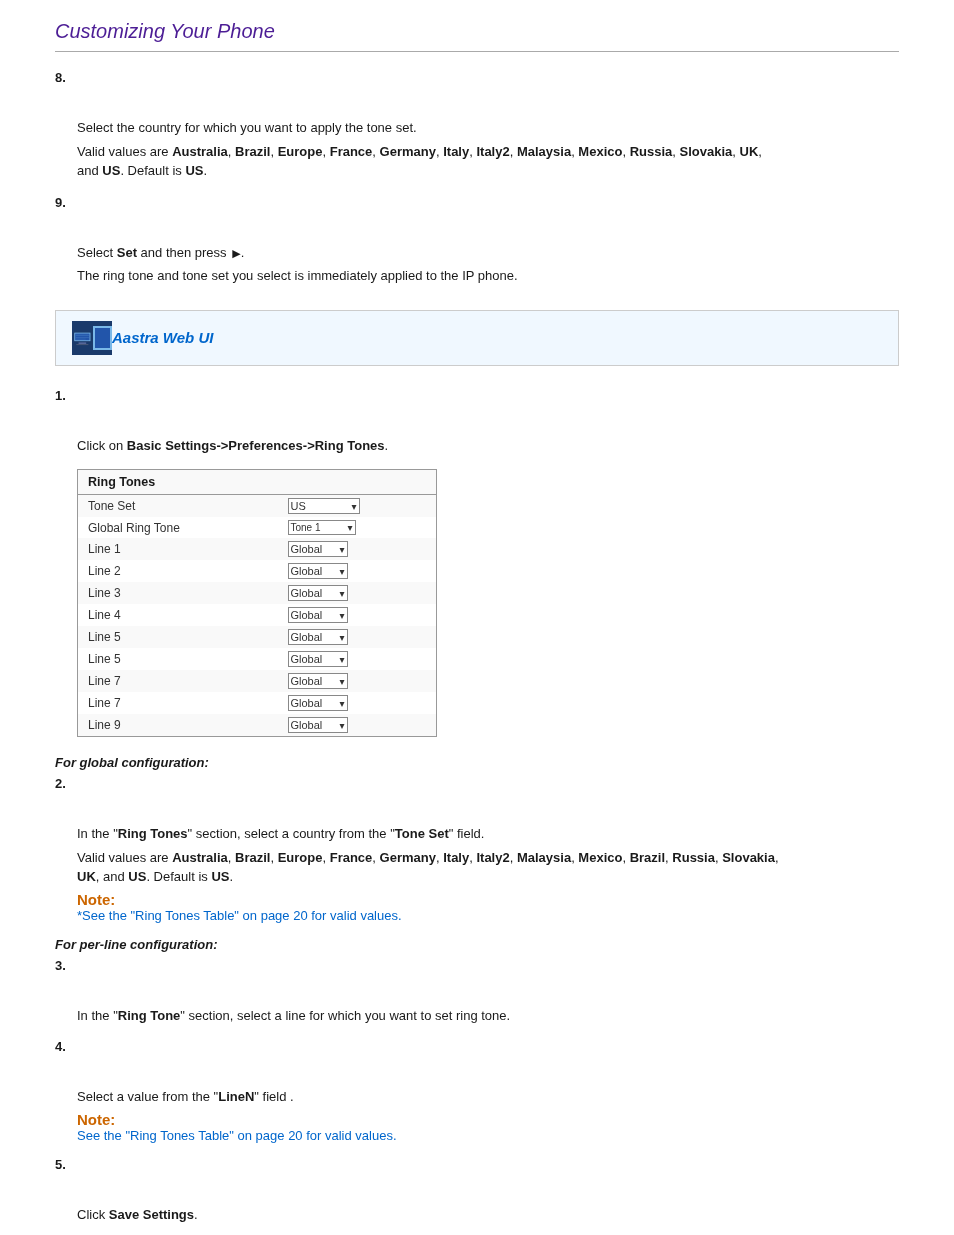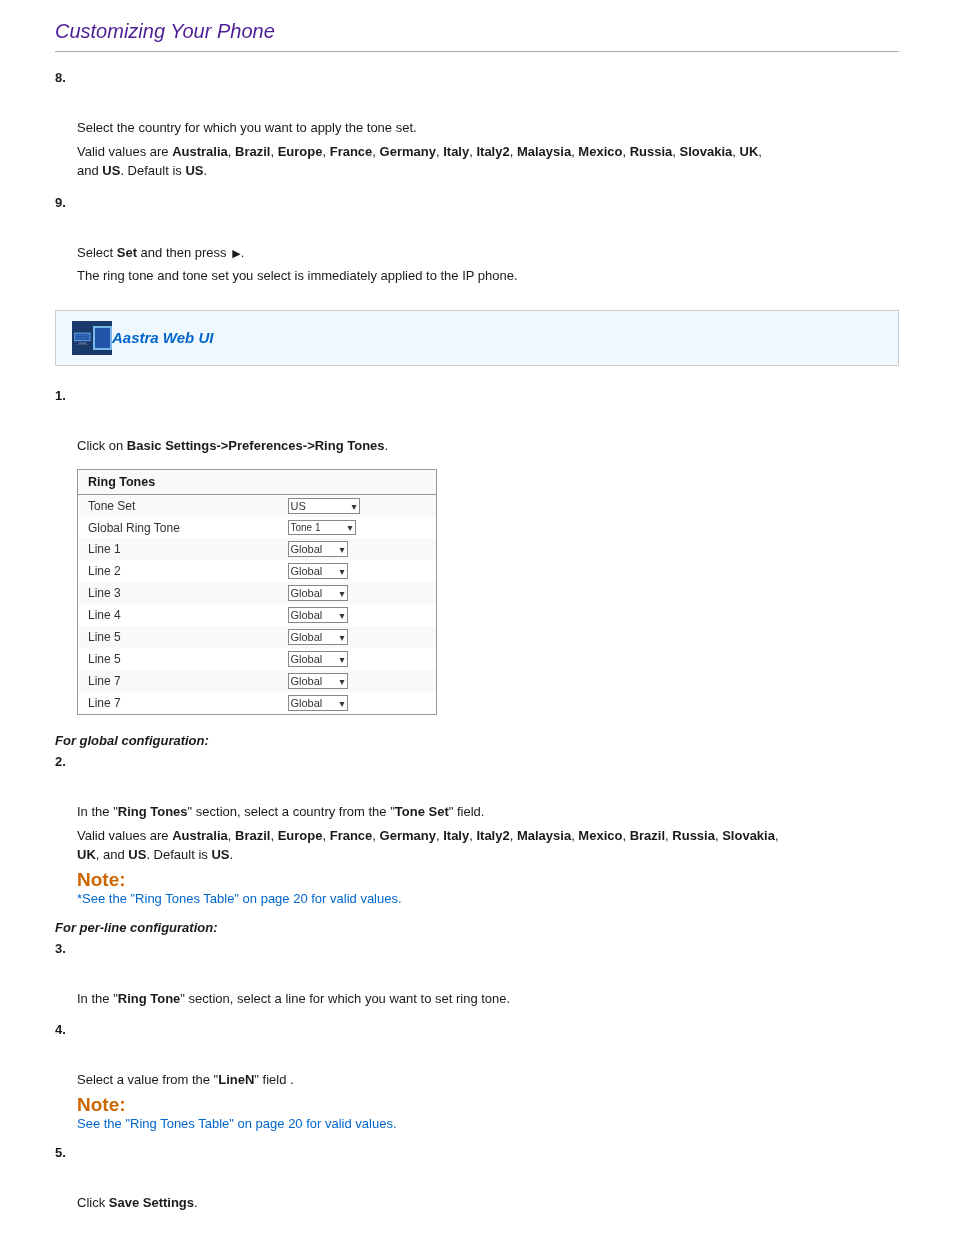--- a/index.html
+++ b/index.html
@@ -174,21 +174,21 @@
 
     
     .note-block {
       margin-left: 22px;
       margin-top: 3px;
       margin-bottom: 8px;
     }
 
     .note-label {
       font-weight: bold;
-      font-size: 19px;
+      font-size: 15px;
       color: #cc6600;
     }
 
     .note-text {
       font-size: 13px;
       color: #0066cc;
     }
 
     
     .page-footer {
@@ -350,20 +350,27 @@
                 <span class="select-arrow"> ▾</span>
               </div></td>
           </tr>
           <tr>
             <td class="field-label">Line 7</td>
             <td><div class="select-box" style="min-width: 60px;">
                 <span style="font-size: 11px;">Global</span>
                 <span class="select-arrow"> ▾</span>
               </div></td>
           </tr>
+          <tr>
+            <td class="field-label">Line 9</td>
+            <td><div class="select-box" style="min-width: 60px;">
+                <span style="font-size: 11px;">Global</span>
+                <span class="select-arrow"> ▾</span>
+              </div></td>
+          </tr>
         </tbody>
     </table>
   </div>
 
   <div class="section-italic-bold">For global configuration:</div>
 
   <div class="step-block">
     <div class="step-line">
       <span class="step-number"><b>2.</b></span>
       <span class="step-content">

